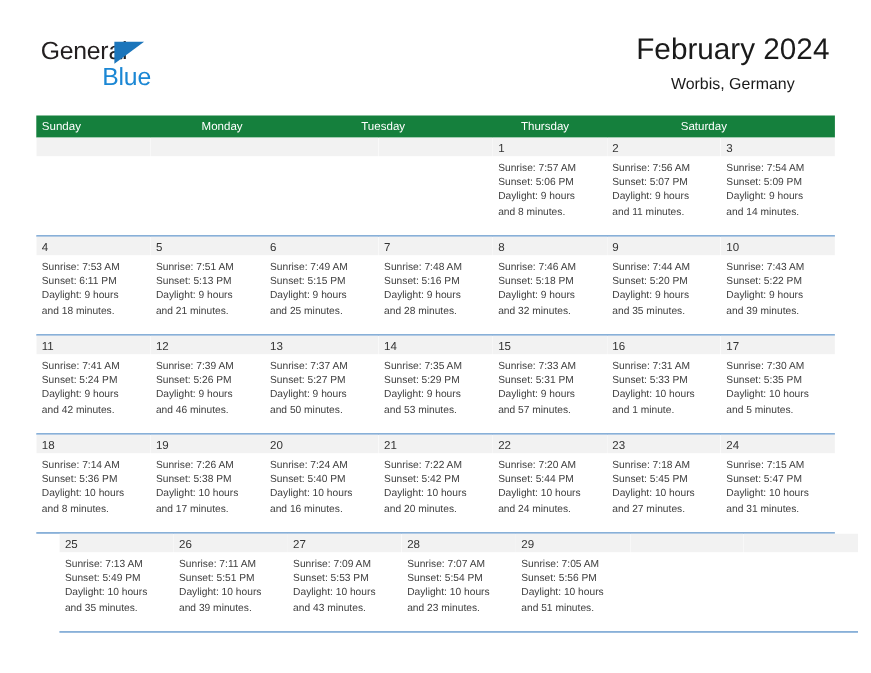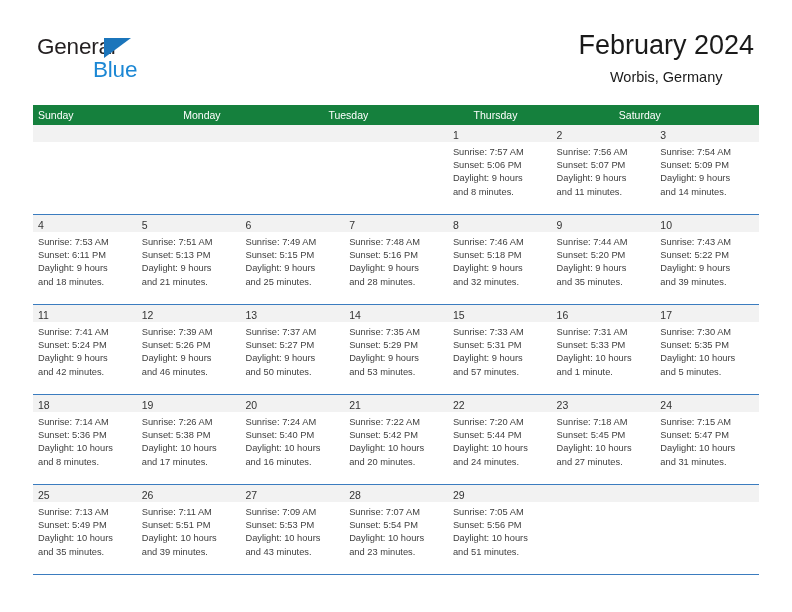--- a/index.html
+++ b/index.html
@@ -118,20 +118,21 @@
 
   .week-row {
     display: flex;
     width: 726px;
     height: 90px;
     border-bottom: 1.2px solid #3b7cbf;
     box-sizing: border-box;
   }
   .week-row:last-child {
     border-bottom: 1.2px solid #3b7cbf;
+    margin-left: 21px;
   }
 
   .day-cell {
     flex: 1 1 0;
     box-sizing: border-box;
     position: relative;
     overflow: hidden;
   }
 
   .day-number-band {

